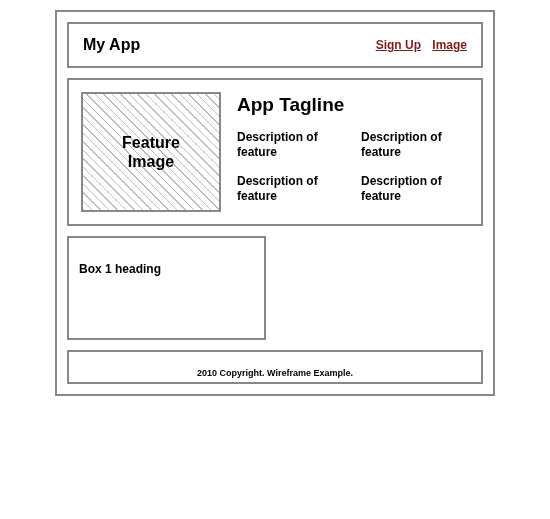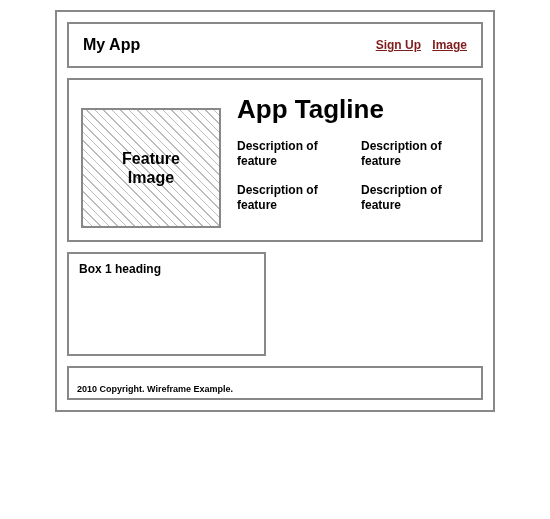--- a/index.html
+++ b/index.html
@@ -48,21 +48,20 @@
   .feature-image {
     width: 140px;
     height: 120px;
     border: 2px solid #888;
     position: relative;
     overflow: hidden;
     display: flex;
     align-items: center;
     justify-content: center;
     flex-shrink: 0;
-    margin-top: 16px;
   }
   .hatch {
     position: absolute;
     inset: 0;
     --c: #bbb;
     background: repeating-linear-gradient(
       45deg,
       var(--c) 0, var(--c) 1px,
       transparent 1px, transparent 6px
     );
@@ -76,21 +75,21 @@
     line-height: 1.2;
     background: transparent;
     padding: 0 4px;
   }
   .hero-right {
     flex: 1;
     display: flex;
     flex-direction: column;
   }
   .tagline {
-    font-size: 26px;
+    font-size: 19px;
     font-weight: bold;
     margin: 2px 0 14px 0;
   }
   .desc-grid {
     display: grid;
     grid-template-columns: 1fr 1fr;
     gap: 14px 16px;
   }
   .desc {
     font-size: 12px;
@@ -99,30 +98,30 @@
   }
   .boxes {
     display: grid;
     grid-template-columns: 1fr 1fr;
     gap: 10px 18px;
     margin-bottom: 10px;
   }
   .box {
     border: 2px solid #888;
     height: 104px;
-    padding: 8px 10px;
+    padding: 24px 10px;
     font-size: 12px;
     font-weight: bold;
   }
   .footer {
     border: 2px solid #888;
     height: 34px;
     display: flex;
     align-items: flex-end;
-    justify-content: flex-start;
+    justify-content: center;
     padding: 4px 8px;
     font-size: 9px;
     font-weight: bold;
   }
 </style>
 </head>
 <body>
 
 <div class="page">
 

